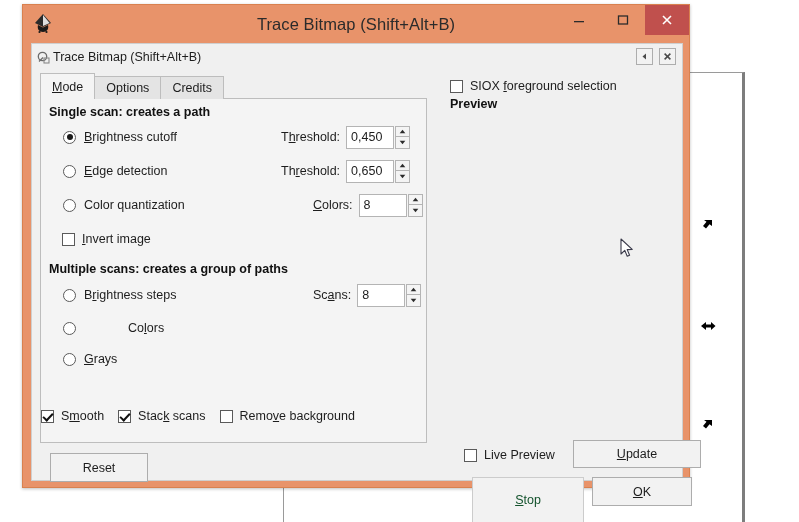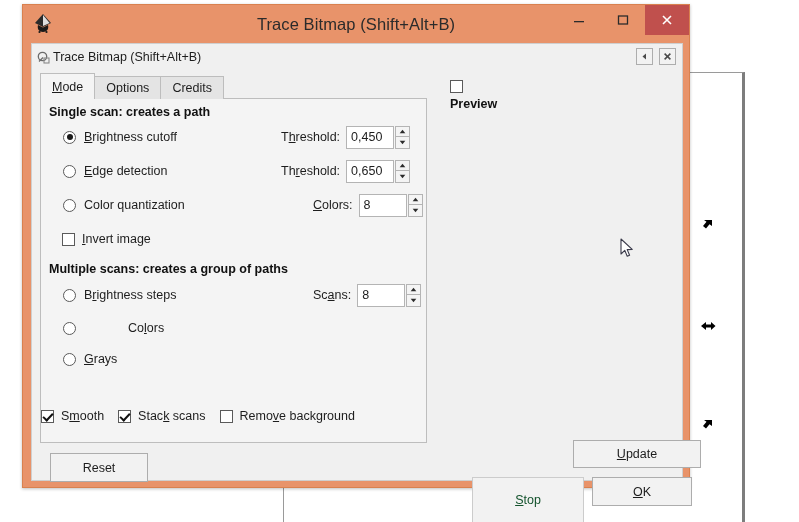--- a/index.html
+++ b/index.html
@@ -684,25 +684,30 @@
           </span>
         </div>
       </div>
 
       <div id="reset-button">
         <span>Reset</span>
       </div>
 
       <div id="siox-row">
         <span class="checkbox"></span>
+        <span class="opt-label">SIOX <u>f</u>oreground selection</span>
       </div>
 
       <div id="preview-title">Preview</div>
       <div id="preview-area"></div>
 
+      <div id="live-preview-row">
+        <span class="checkbox"></span>
+        <span class="opt-label">Live Preview</span>
+      </div>
 
       <div id="update-button">
         <span><u>U</u>pdate</span>
       </div>
       <div id="stop-button">
         <span><u>S</u>top</span>
       </div>
       <div id="ok-button">
         <span><u>O</u>K</span>
       </div>

